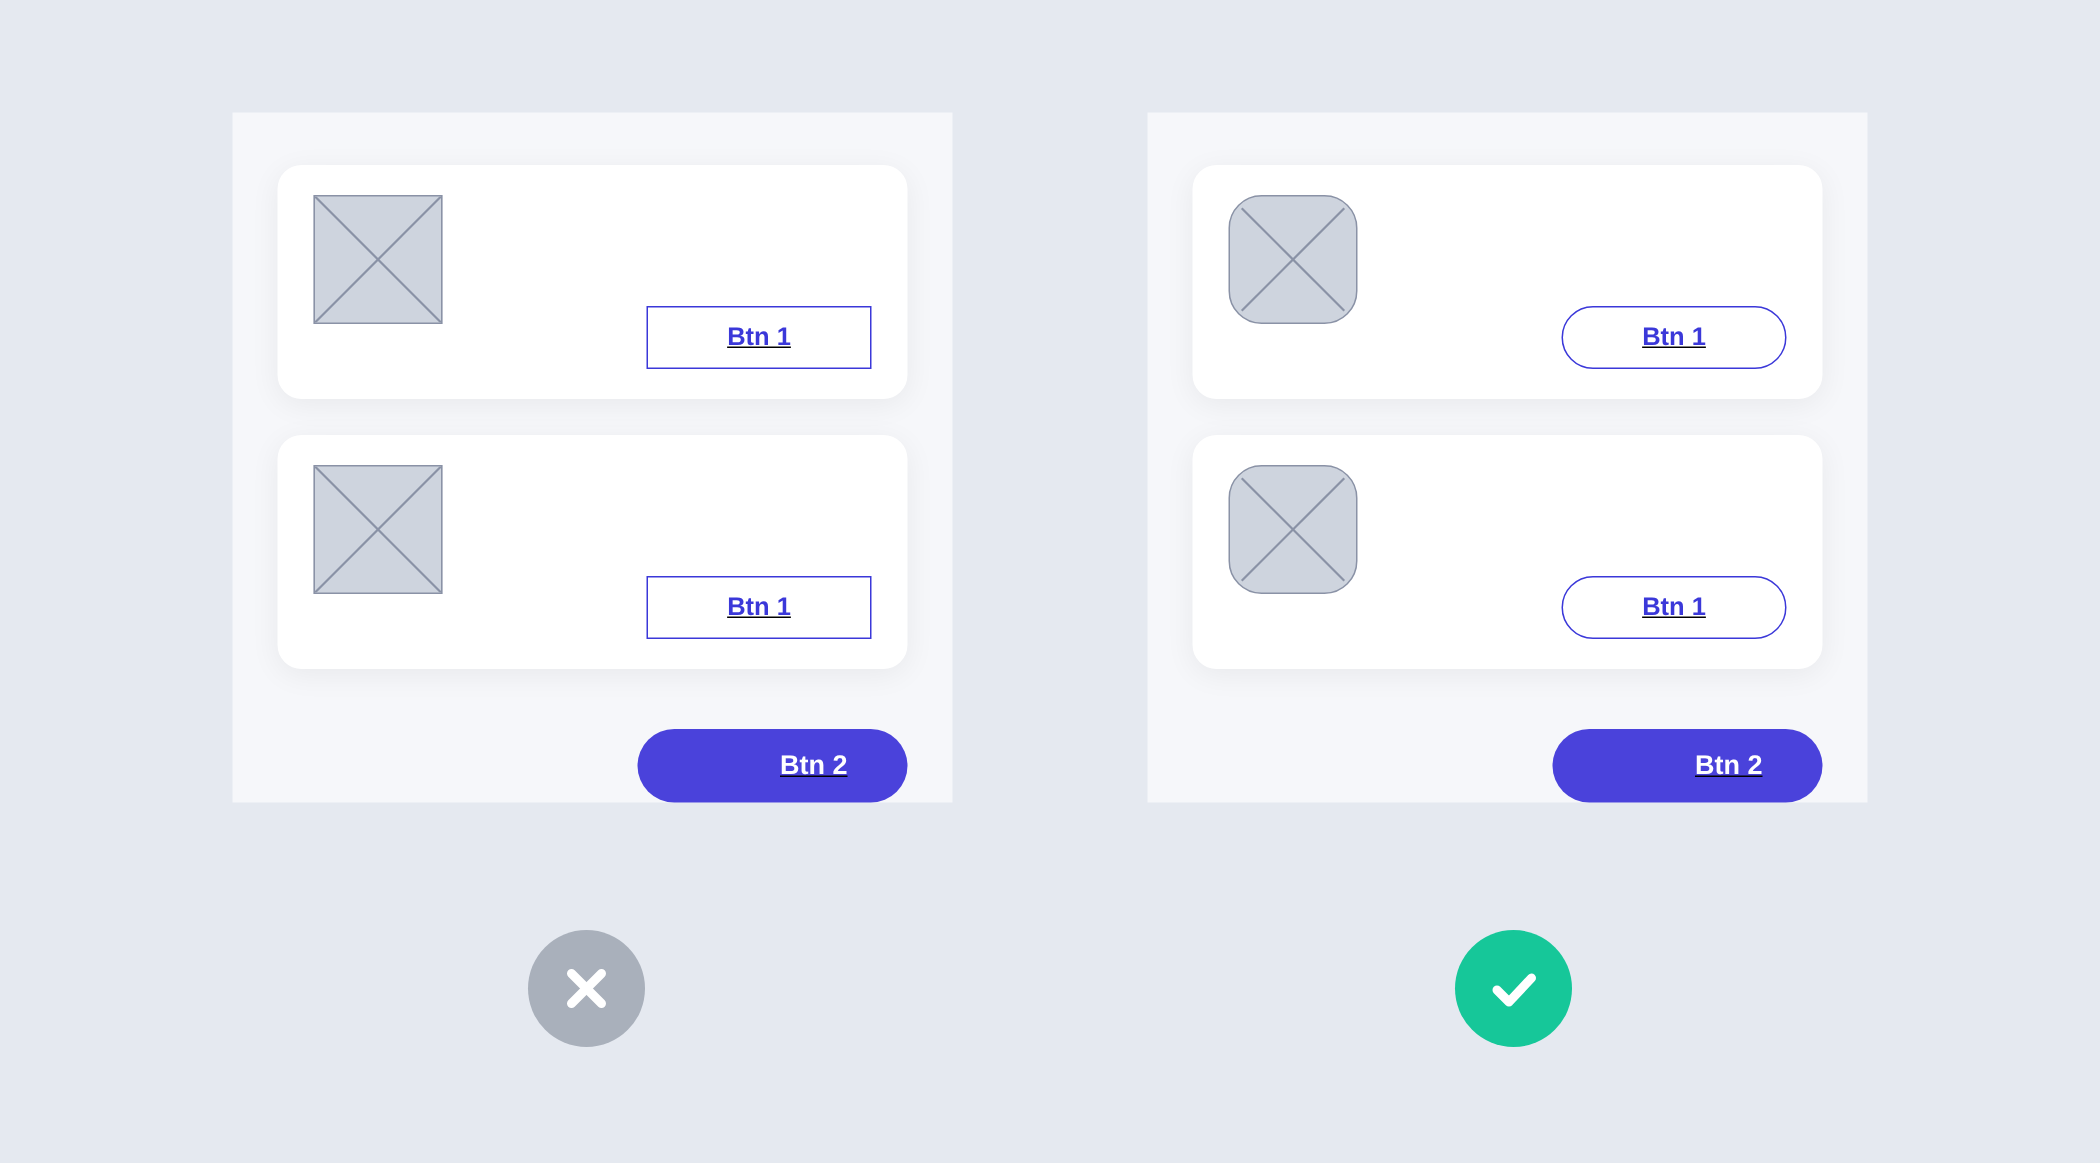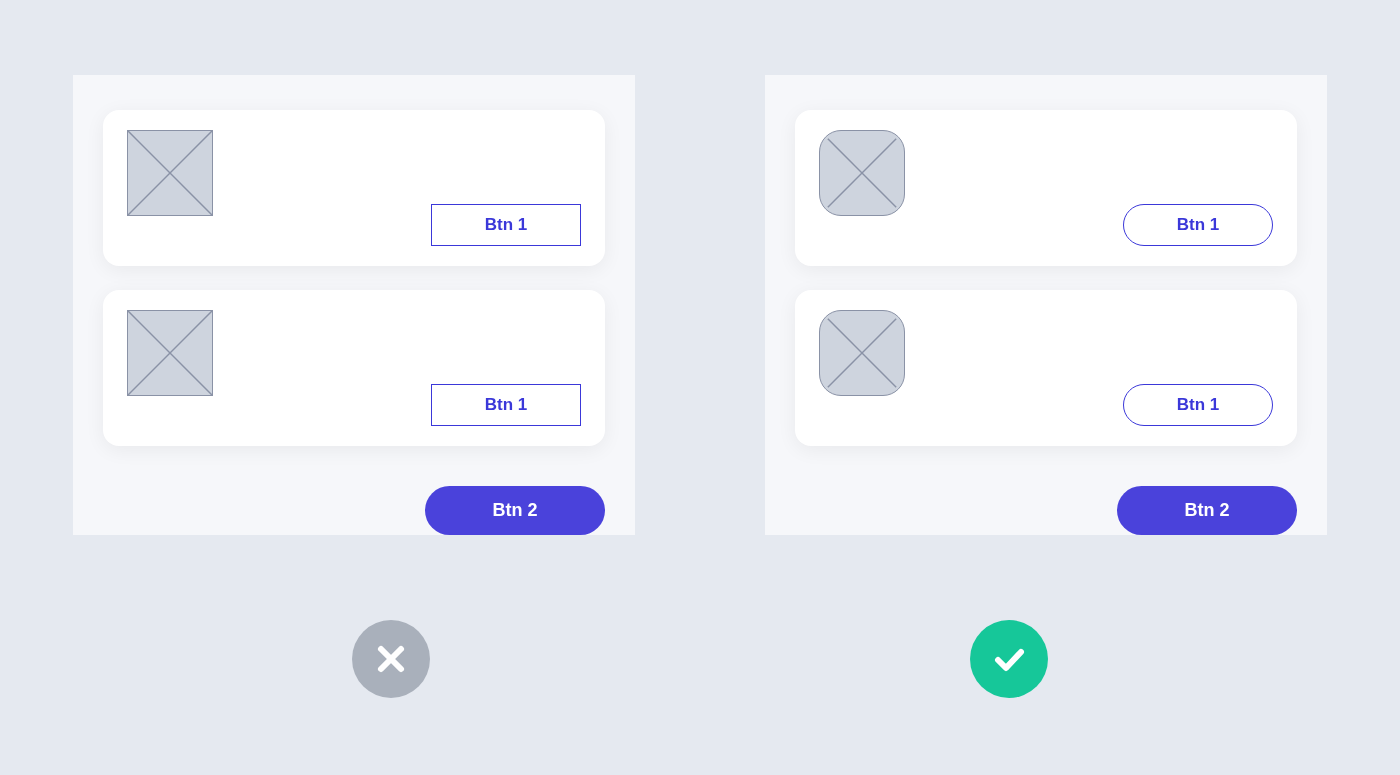--- a/index.html
+++ b/index.html
@@ -17,26 +17,27 @@
       align-items: center;
       justify-content: flex-start;
       padding-top: 75px;
     }
     .comparison-row {
       display: flex;
       gap: 130px;
       justify-content: center;
     }
     .panel {
-      width: 562px;
+      width: 480px;
       height: 460px;
       background: #F6F7FA;
       padding: 35px 30px 44px 30px;
       display: flex;
       flex-direction: column;
+      text-decoration: underline;
     }
     .card-sharp {
       background: #FFFFFF;
       border-radius: 16px;
       box-shadow: 0 4px 20px rgba(0,0,0,0.06);
       padding: 20px 24px 20px 24px;
       margin-bottom: 24px;
       display: flex;
       flex-direction: column;
     }
@@ -94,21 +95,21 @@
     }
     .btn-primary-rounded {
       border: none;
       border-radius: 999px;
       background: #4A42DB;
       color: #FFFFFF;
       font-weight: 700;
       font-size: 18px;
       padding: 14px 40px;
       min-width: 180px;
-      text-align: center;
+      text-align: right;
     }
     .footer-row {
       display: flex;
       justify-content: flex-end;
       margin-top: 16px;
     }
     .badges-row {
       display: flex;
       gap: 540px;
       justify-content: center;

